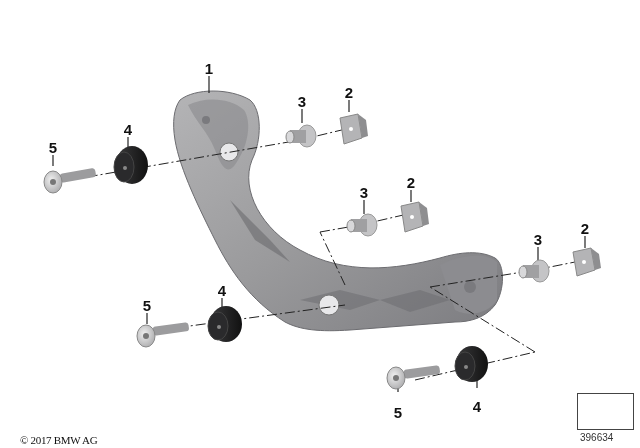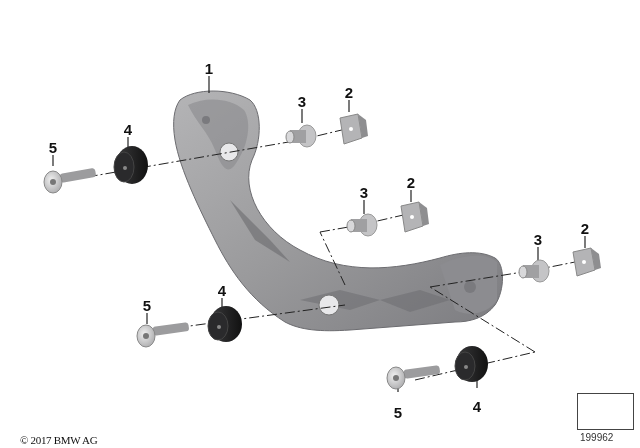--- a/index.html
+++ b/index.html
@@ -152,13 +152,13 @@
 <div class="callout" style="left:364px;top:185px">3</div>
 <div class="callout" style="left:585px;top:221px">2</div>
 <div class="callout" style="left:538px;top:232px">3</div>
 <div class="callout" style="left:222px;top:283px">4</div>
 <div class="callout" style="left:147px;top:298px">5</div>
 <div class="callout" style="left:398px;top:405px">5</div>
 <div class="callout" style="left:477px;top:399px">4</div>
 
 <div class="copyright">© 2017 BMW AG</div>
 <div class="refbox"></div>
-<div class="refnum">199962</div>
+<div class="refnum">396634</div>
 
 </body></html>

